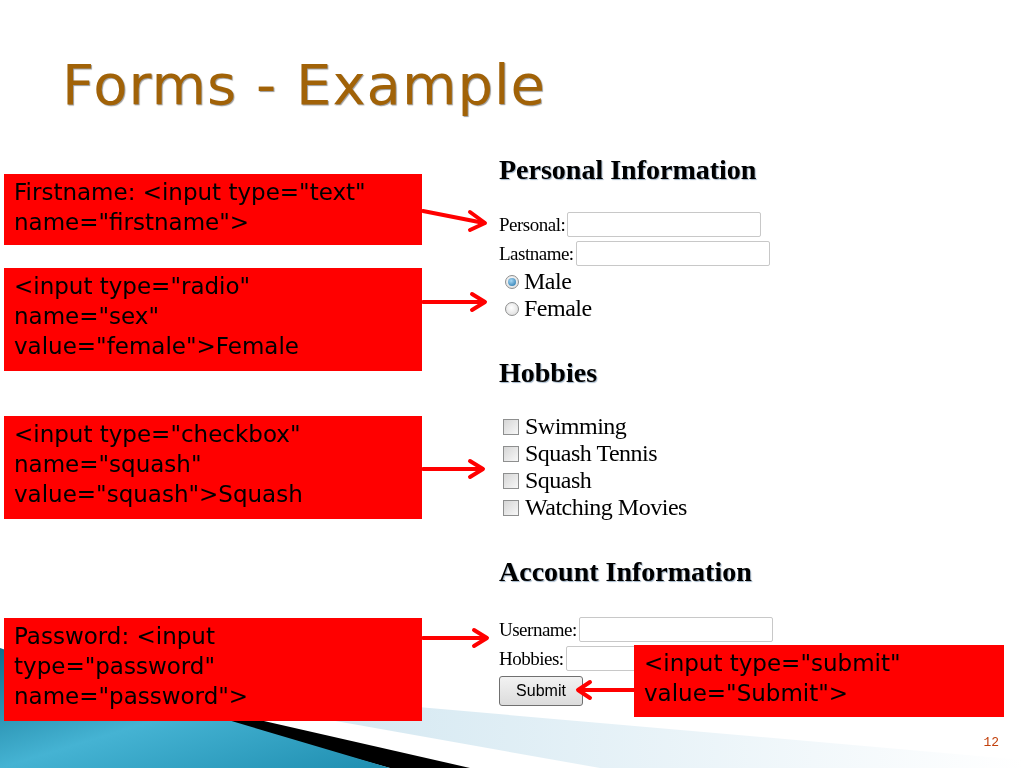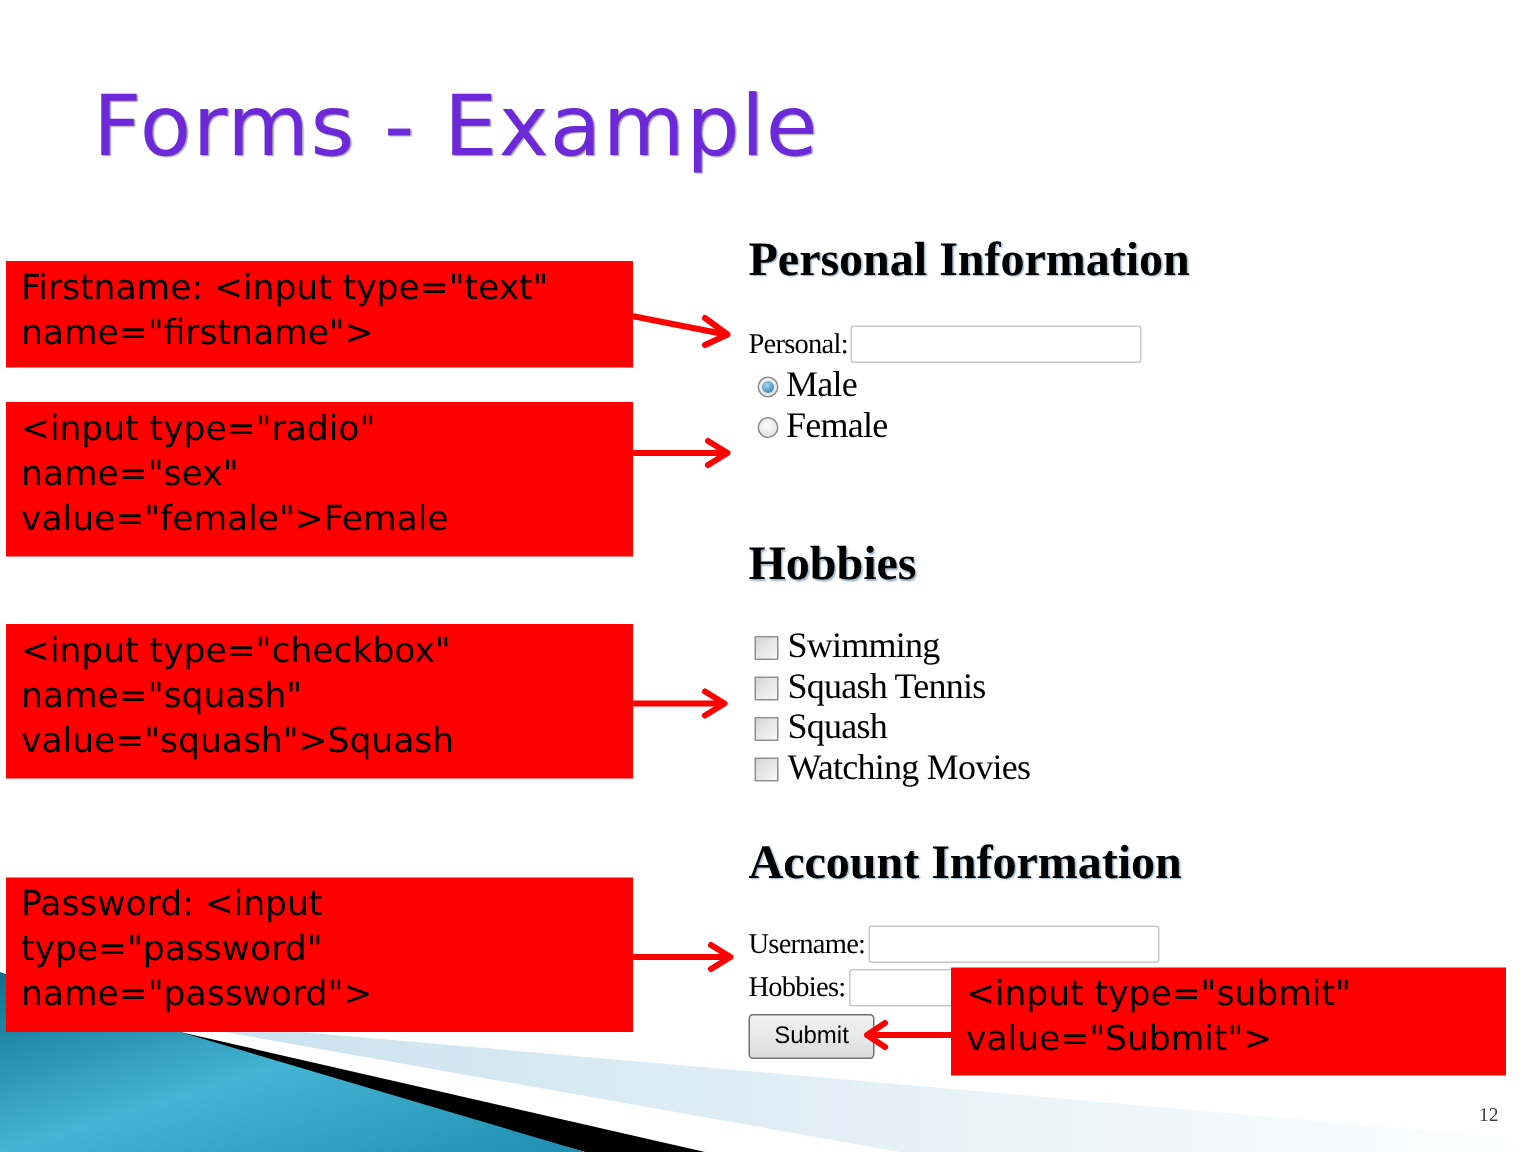--- a/index.html
+++ b/index.html
@@ -5,34 +5,34 @@
     html, body { margin: 0; padding: 0; }
     body {
       width: 1024px; height: 768px; position: relative; overflow: hidden;
       background: #ffffff;
       font-family: "DejaVu Sans", sans-serif;
     }
     .corner-deco { position: absolute; left: 0; top: 0; width: 1024px; height: 768px; pointer-events: none; }
     .slide-title {
       position: absolute; left: 62px; top: 52px; margin: 0;
       font-family: "DejaVu Sans", sans-serif; font-weight: normal;
-      font-size: 56px; color: #6d28d9; letter-spacing: 1px;
+      font-size: 56px; color: #a16207; letter-spacing: 1px;
       text-shadow: 1px 1px 1px #9a9a9a;
     }
     .callout {
       position: absolute; background: #ff0000; color: #000;
       font-family: "DejaVu Sans", sans-serif; font-size: 23px; line-height: 30px;
       padding: 3px 10px; box-sizing: border-box; white-space: pre-line;
     }
     .arrows { position: absolute; left: 0; top: 0; width: 1024px; height: 768px; pointer-events: none; }
 
     .demo { position: absolute; font-family: "Liberation Serif", serif; color: #000; }
     .demo h2 {
       margin: 0; font-family: "Liberation Serif", serif; font-weight: bold;
-      font-size: 32px; color: #000; text-shadow: 1px 1px 1px #a0b4c8;
+      font-size: 28px; color: #000; text-shadow: 1px 1px 1px #a0b4c8;
     }
     .field-row { display: flex; align-items: center; height: 29px; font-size: 19px; letter-spacing: -0.5px; }
     .field-row input[type=text], .field-row input[type=password] {
       width: 194px; height: 25px; border: 1px solid #c8c8c8; box-sizing: border-box;
       margin-left: 2px; background: #fff; border-radius: 2px;
     }
     .opt-row { display: flex; align-items: center; font-size: 24px; letter-spacing: -0.5px; height: 27px; }
     .radio {
       width: 14px; height: 14px; border-radius: 50%; border: 1px solid #8e8f8f; box-sizing: border-box;
       background: radial-gradient(circle at 45% 40%, #ffffff, #d8d8d8);
@@ -45,22 +45,22 @@
     .checkbox {
       width: 16px; height: 16px; border: 1px solid #8e8f8f; box-sizing: border-box;
       background: linear-gradient(135deg, #d6d6d6, #f7f7f7); margin: 0 6px 0 4px;
     }
     .submit-btn {
       width: 84px; height: 30px; border: 1px solid #707070; border-radius: 3px;
       background: linear-gradient(#f2f2f2, #dcdcdc); font-family: "Liberation Sans", sans-serif;
       font-size: 16px; color: #000; padding: 4px; box-sizing: border-box;
     }
     .page-number {
-      position: absolute; right: 25px; top: 735px; font-family: Liberation Serif, serif;
-      font-size: 13px; color: #404040;
+      position: absolute; right: 25px; top: 735px; font-family: Liberation Mono, monospace;
+      font-size: 13px; color: #c2410c;
     }
   </style>
 </head>
 <body>
 
 <svg class="corner-deco" viewBox="0 0 1024 768">
   <defs>
     <linearGradient id="teal" x1="0" y1="0" x2="1" y2="1">
       <stop offset="0" stop-color="#0e6e8c"></stop>
       <stop offset="0.5" stop-color="#45b3d3"></stop>
@@ -79,21 +79,21 @@
 <h1 class="slide-title">Forms - Example</h1>
 
 <div class="callout" style="left:4px; top:174px; width:418px; height:71px;">Firstname: &lt;input type="text"
 name="firstname"&gt;</div>
 <div class="callout" style="left:4px; top:268px; width:418px; height:103px;">&lt;input type="radio"
 name="sex"
 value="female"&gt;Female</div>
 <div class="callout" style="left:4px; top:416px; width:418px; height:103px;">&lt;input type="checkbox"
 name="squash"
 value="squash"&gt;Squash</div>
-<div class="callout" style="left:4px; top:585px; width:418px; height:103px;">Password: &lt;input
+<div class="callout" style="left:4px; top:618px; width:418px; height:103px;">Password: &lt;input
 type="password"
 name="password"&gt;</div>
 <div class="callout" style="left:634px; top:645px; width:370px; height:72px; z-index:3;">&lt;input type="submit"
 value="Submit"&gt;</div>
 
 <svg class="arrows" viewBox="0 0 1024 768" style="z-index:4;">
   <g stroke="#ff0000" stroke-width="4" fill="none" stroke-linecap="round" stroke-linejoin="round">
     <g>
       <line x1="423" y1="211" x2="484" y2="223"></line>
       <polyline points="470,212 485,223 470,230"></polyline>
@@ -115,20 +115,24 @@
       <polyline points="590,682 578,690 590,698"></polyline>
     </g>
   </g>
 </svg>
 
 <div class="demo" style="left:499px; top:154px;">
   <h2>Personal Information</h2>
   <div style="height:24px;"></div>
   <div class="field-row">
     <span>Personal:</span>
+    <input type="text" value="" style="">
+  </div>
+  <div class="field-row">
+    <span>Lastname:</span>
     <input type="text" value="" style="">
   </div>
   <div class="opt-row">
     <span class="radio checked"></span>
     <span>Male</span>
   </div>
   <div class="opt-row">
     <span class="radio"></span>
     <span>Female</span>
   </div>

